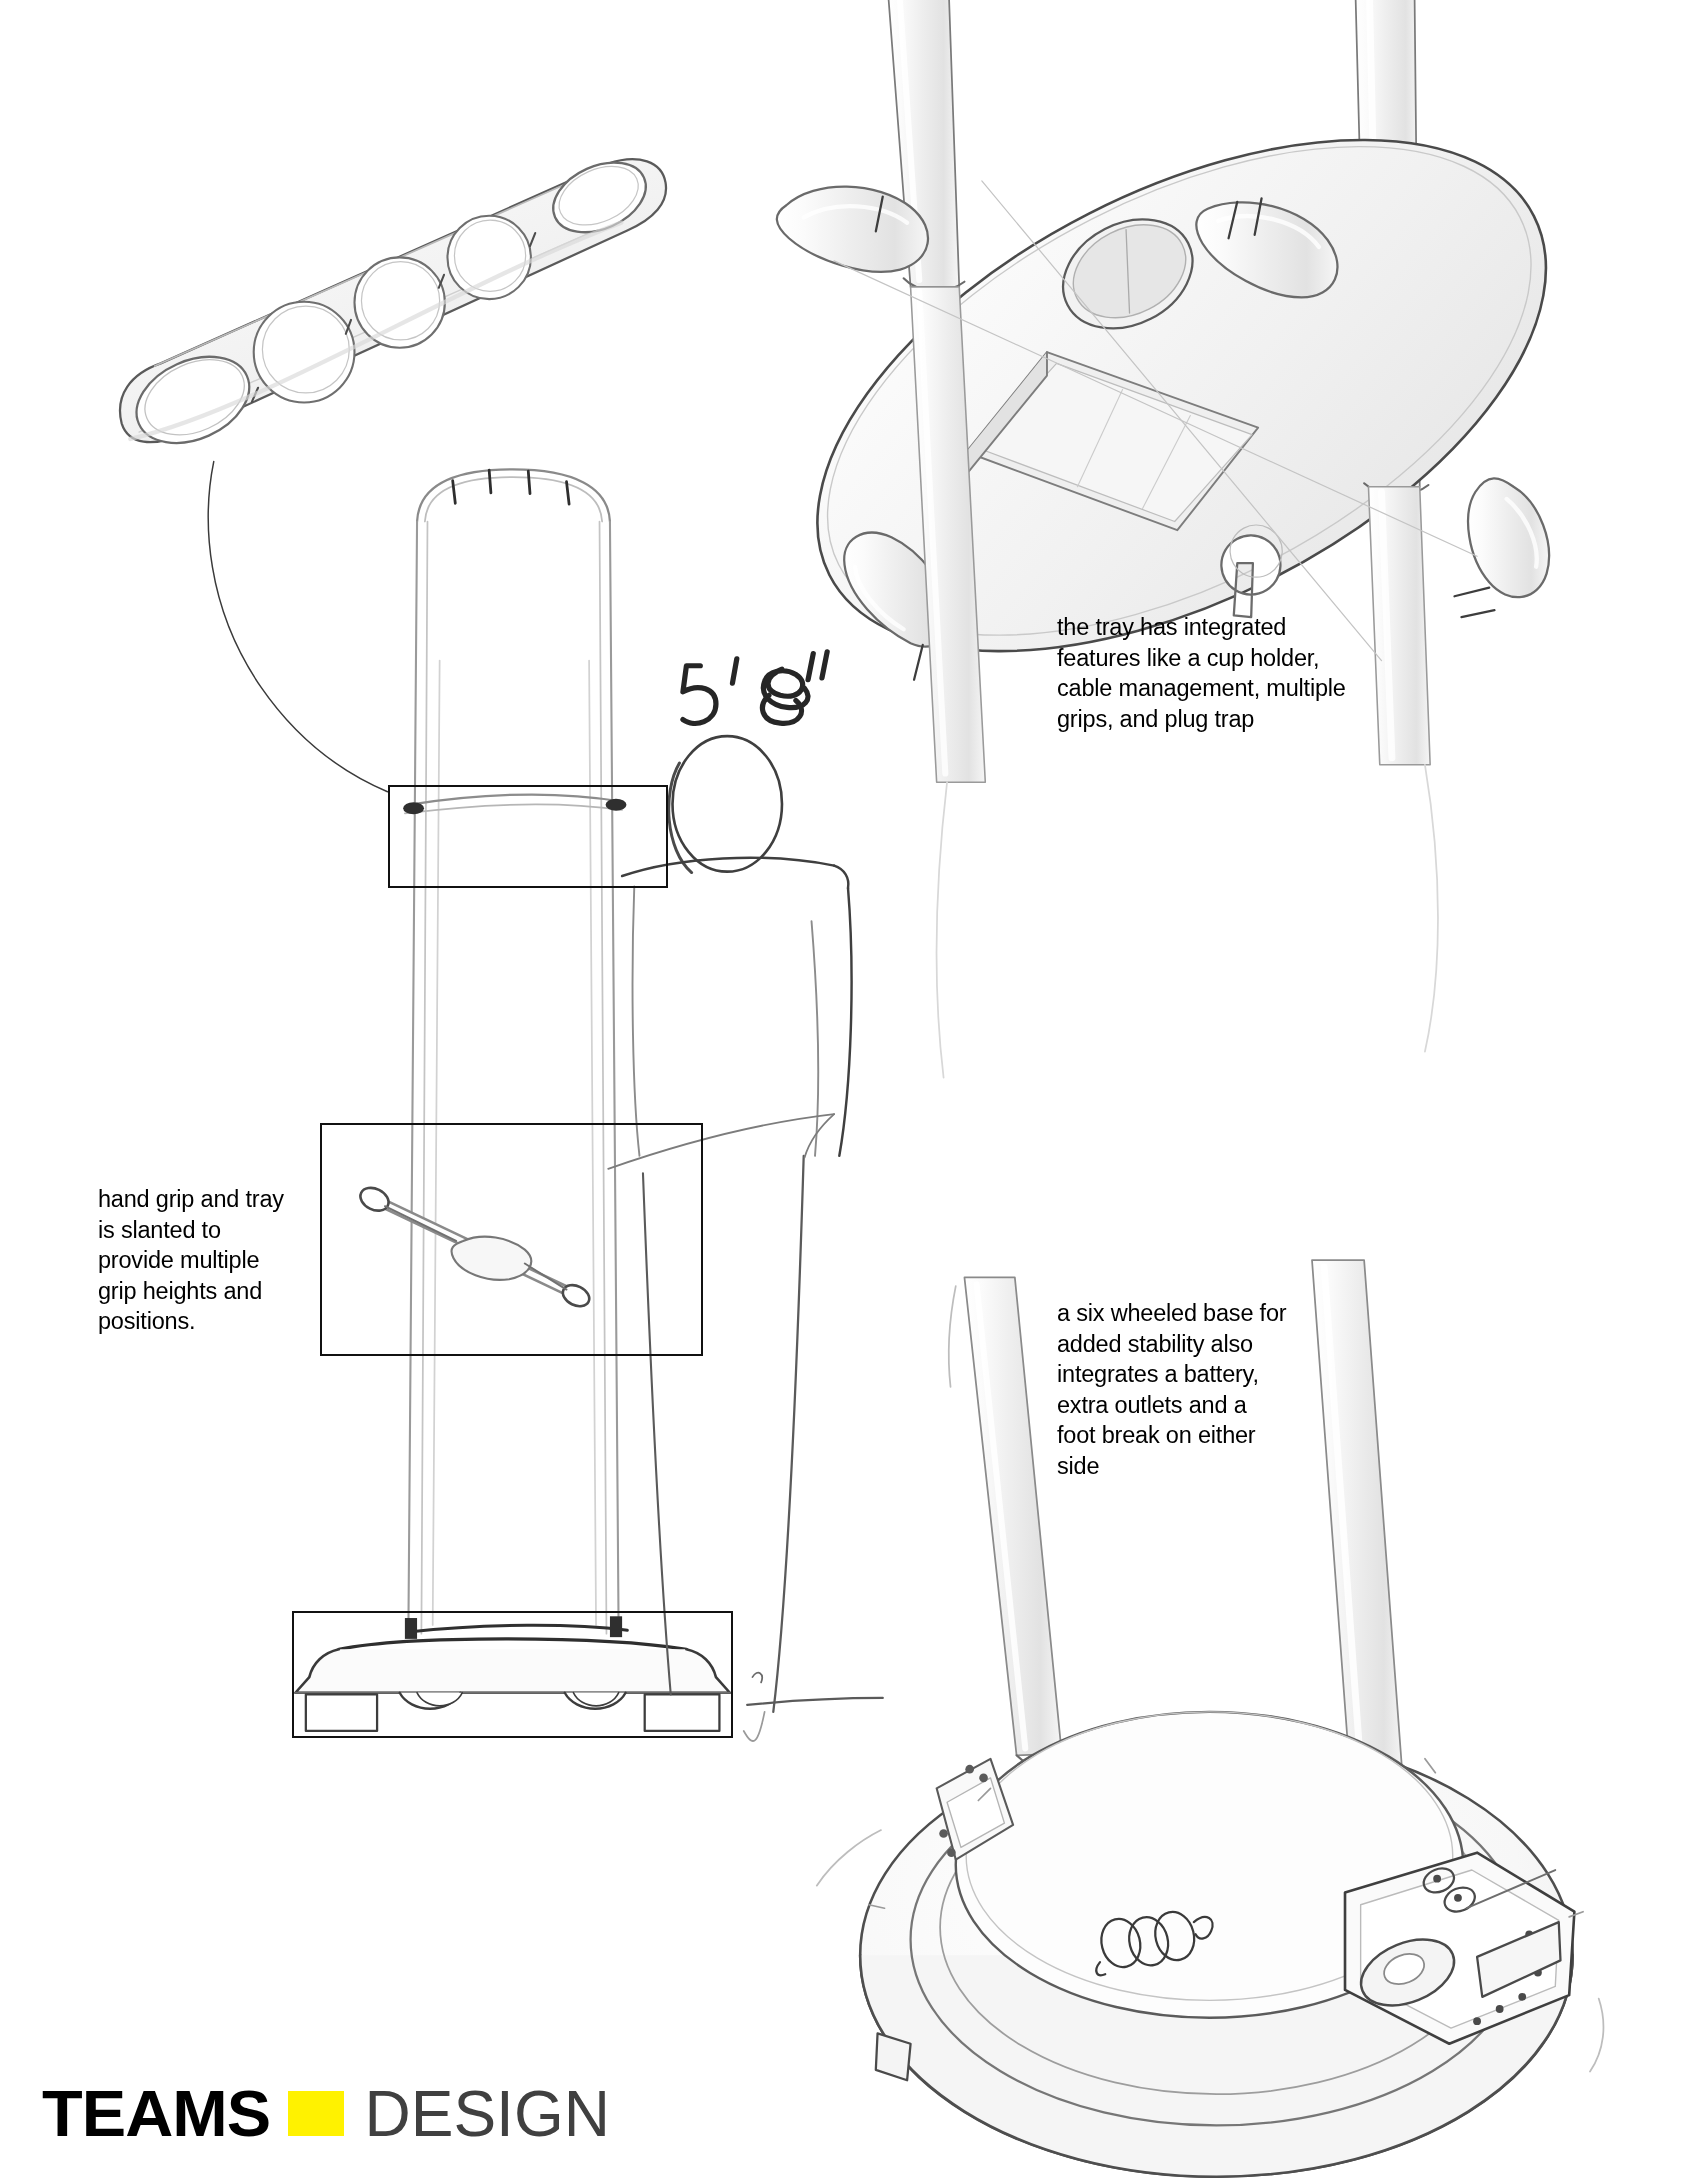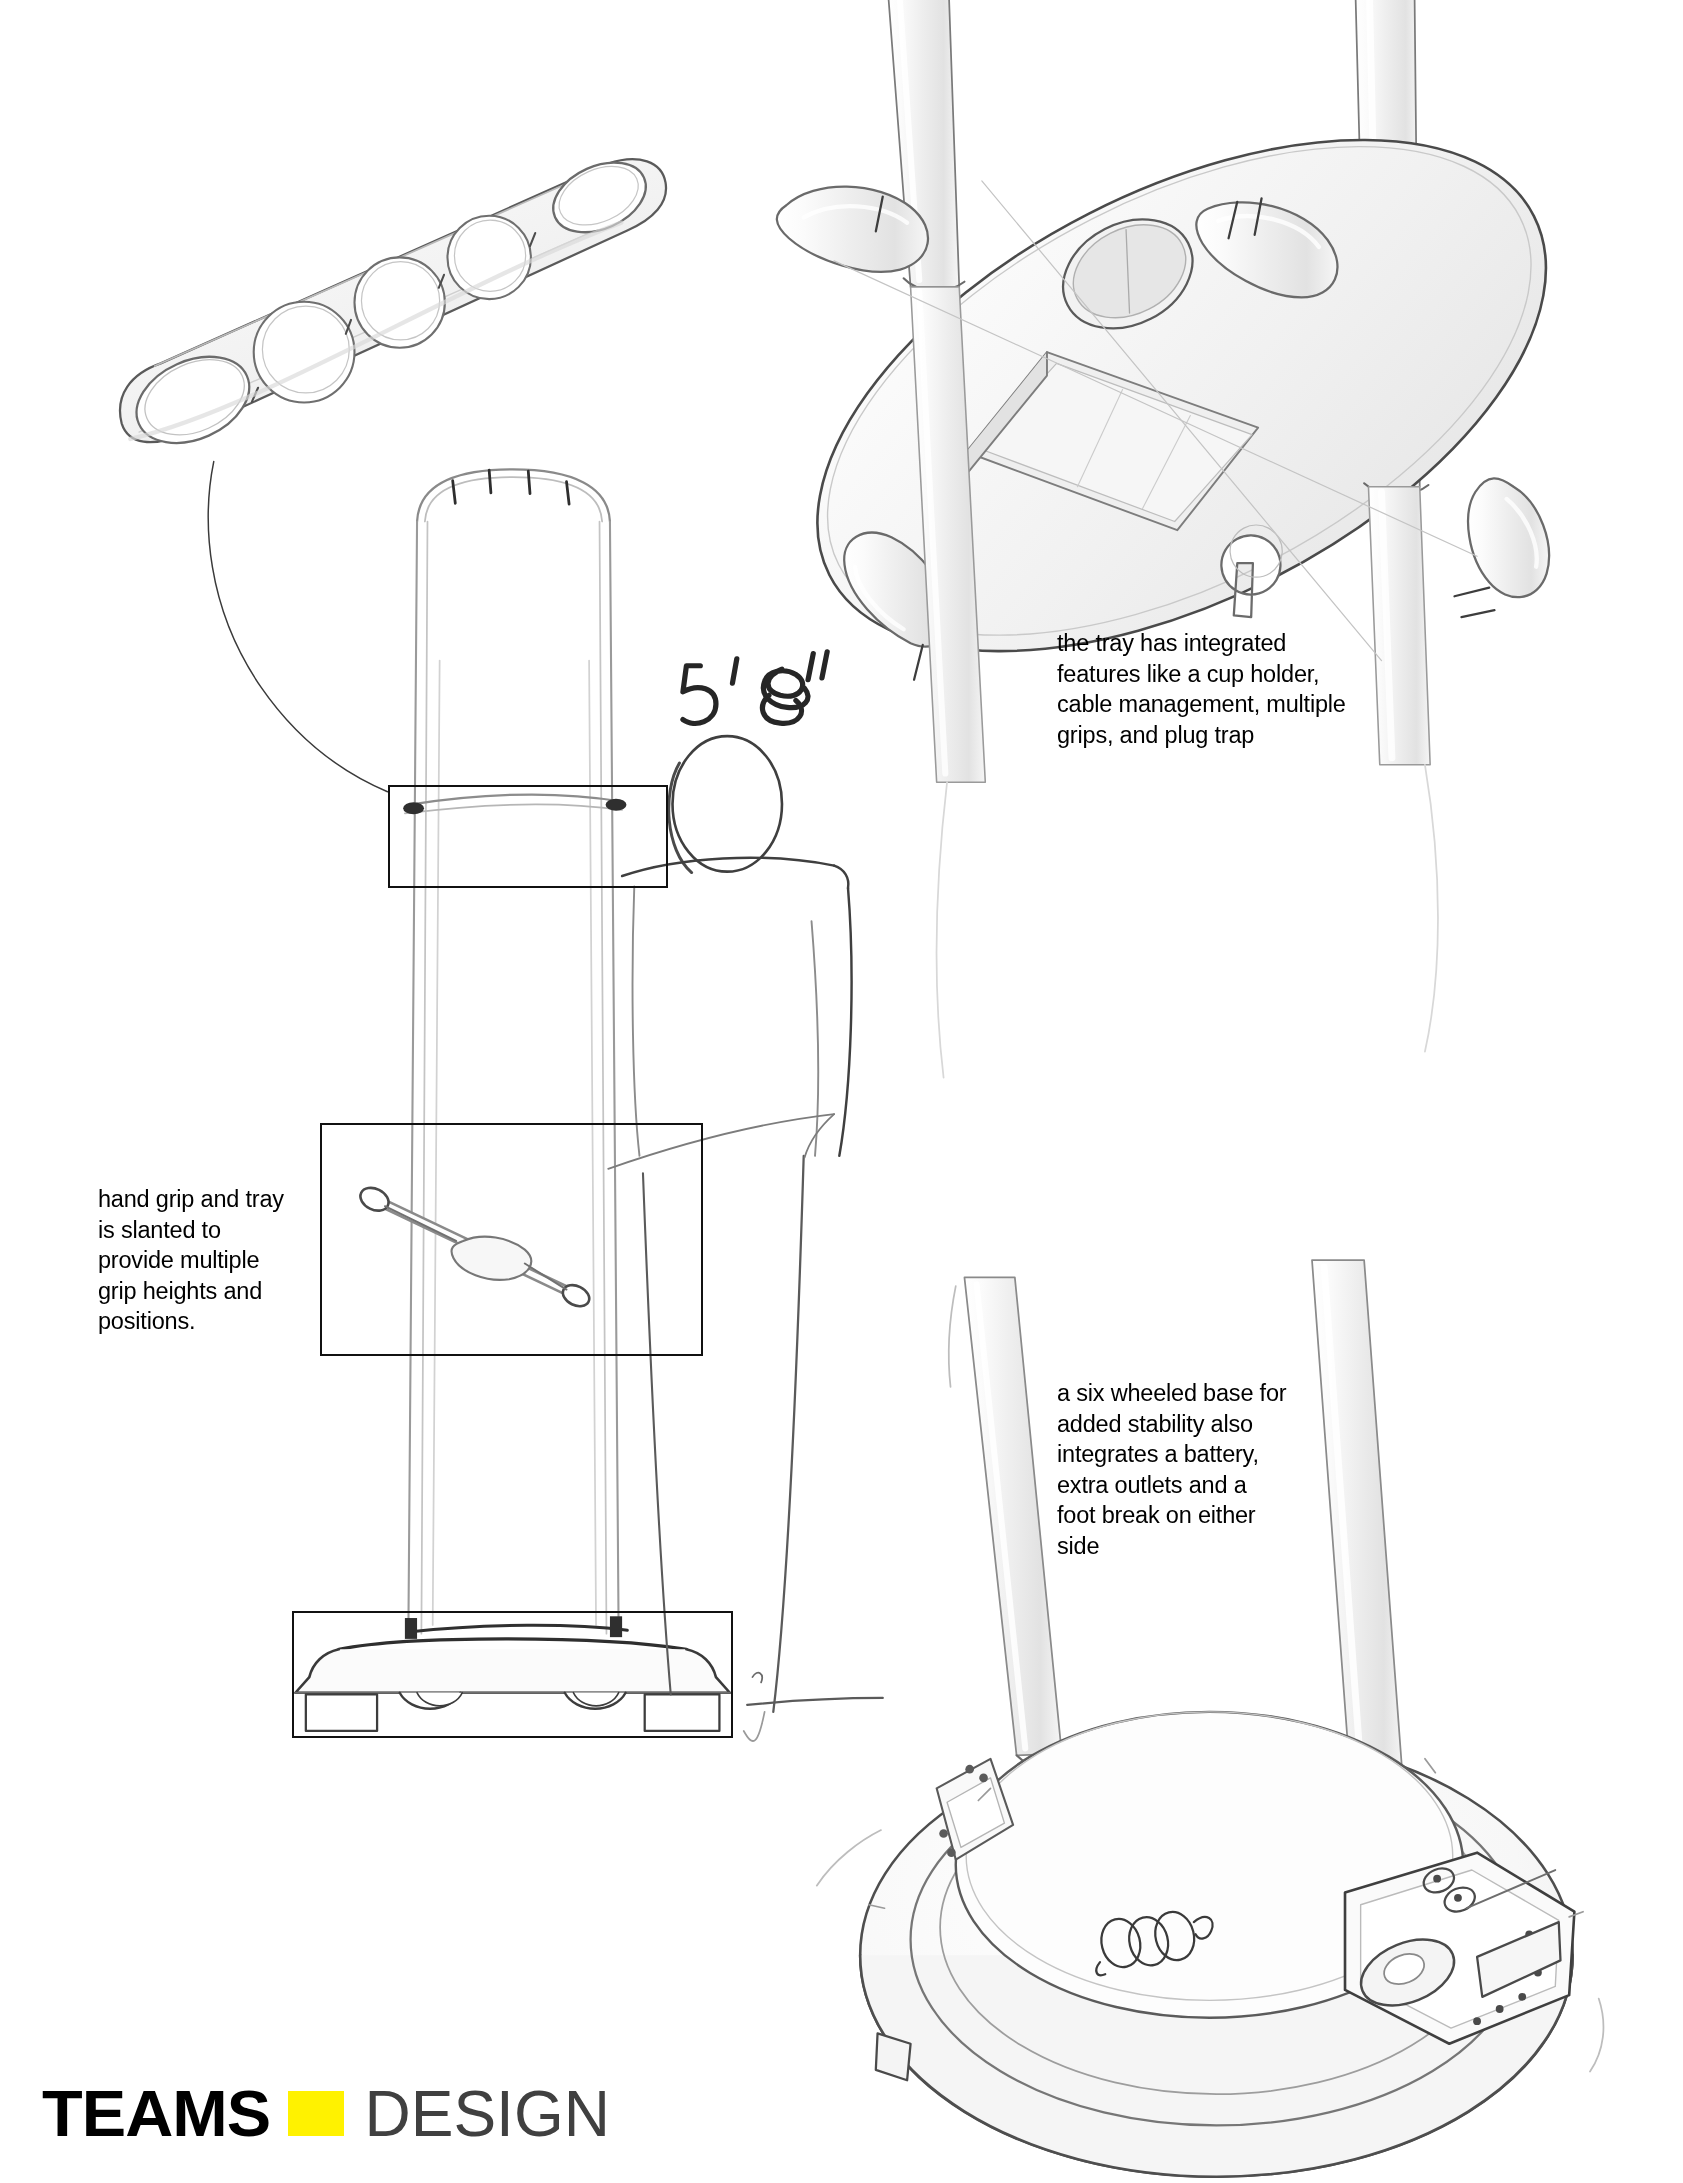--- a/index.html
+++ b/index.html
@@ -28,23 +28,23 @@
   .annot {
     position: absolute;
     color: #000000;
     font-family: "Liberation Sans", sans-serif;
     font-size: 23.5px;
     line-height: 1.30;
     letter-spacing: -0.2px;
     white-space: pre-line;
   }
   .annot-a { left: 86px;  top: 780px;  width: 261px; }
-  .annot-b { left: 1057px; top: 628px;  width: 348px; }
+  .annot-b { left: 1057px; top: 612px;  width: 348px; }
   .annot-c { left: 98px;  top: 1184px; width: 252px; }
-  .annot-d { left: 1057px; top: 1378px; width: 278px; }
+  .annot-d { left: 1057px; top: 1298px; width: 278px; }
 
   
   #logo {
     position: absolute;
     left: 42px;
     top: 2082px;
     display: flex;
     align-items: center;
     height: 63px;
   }

